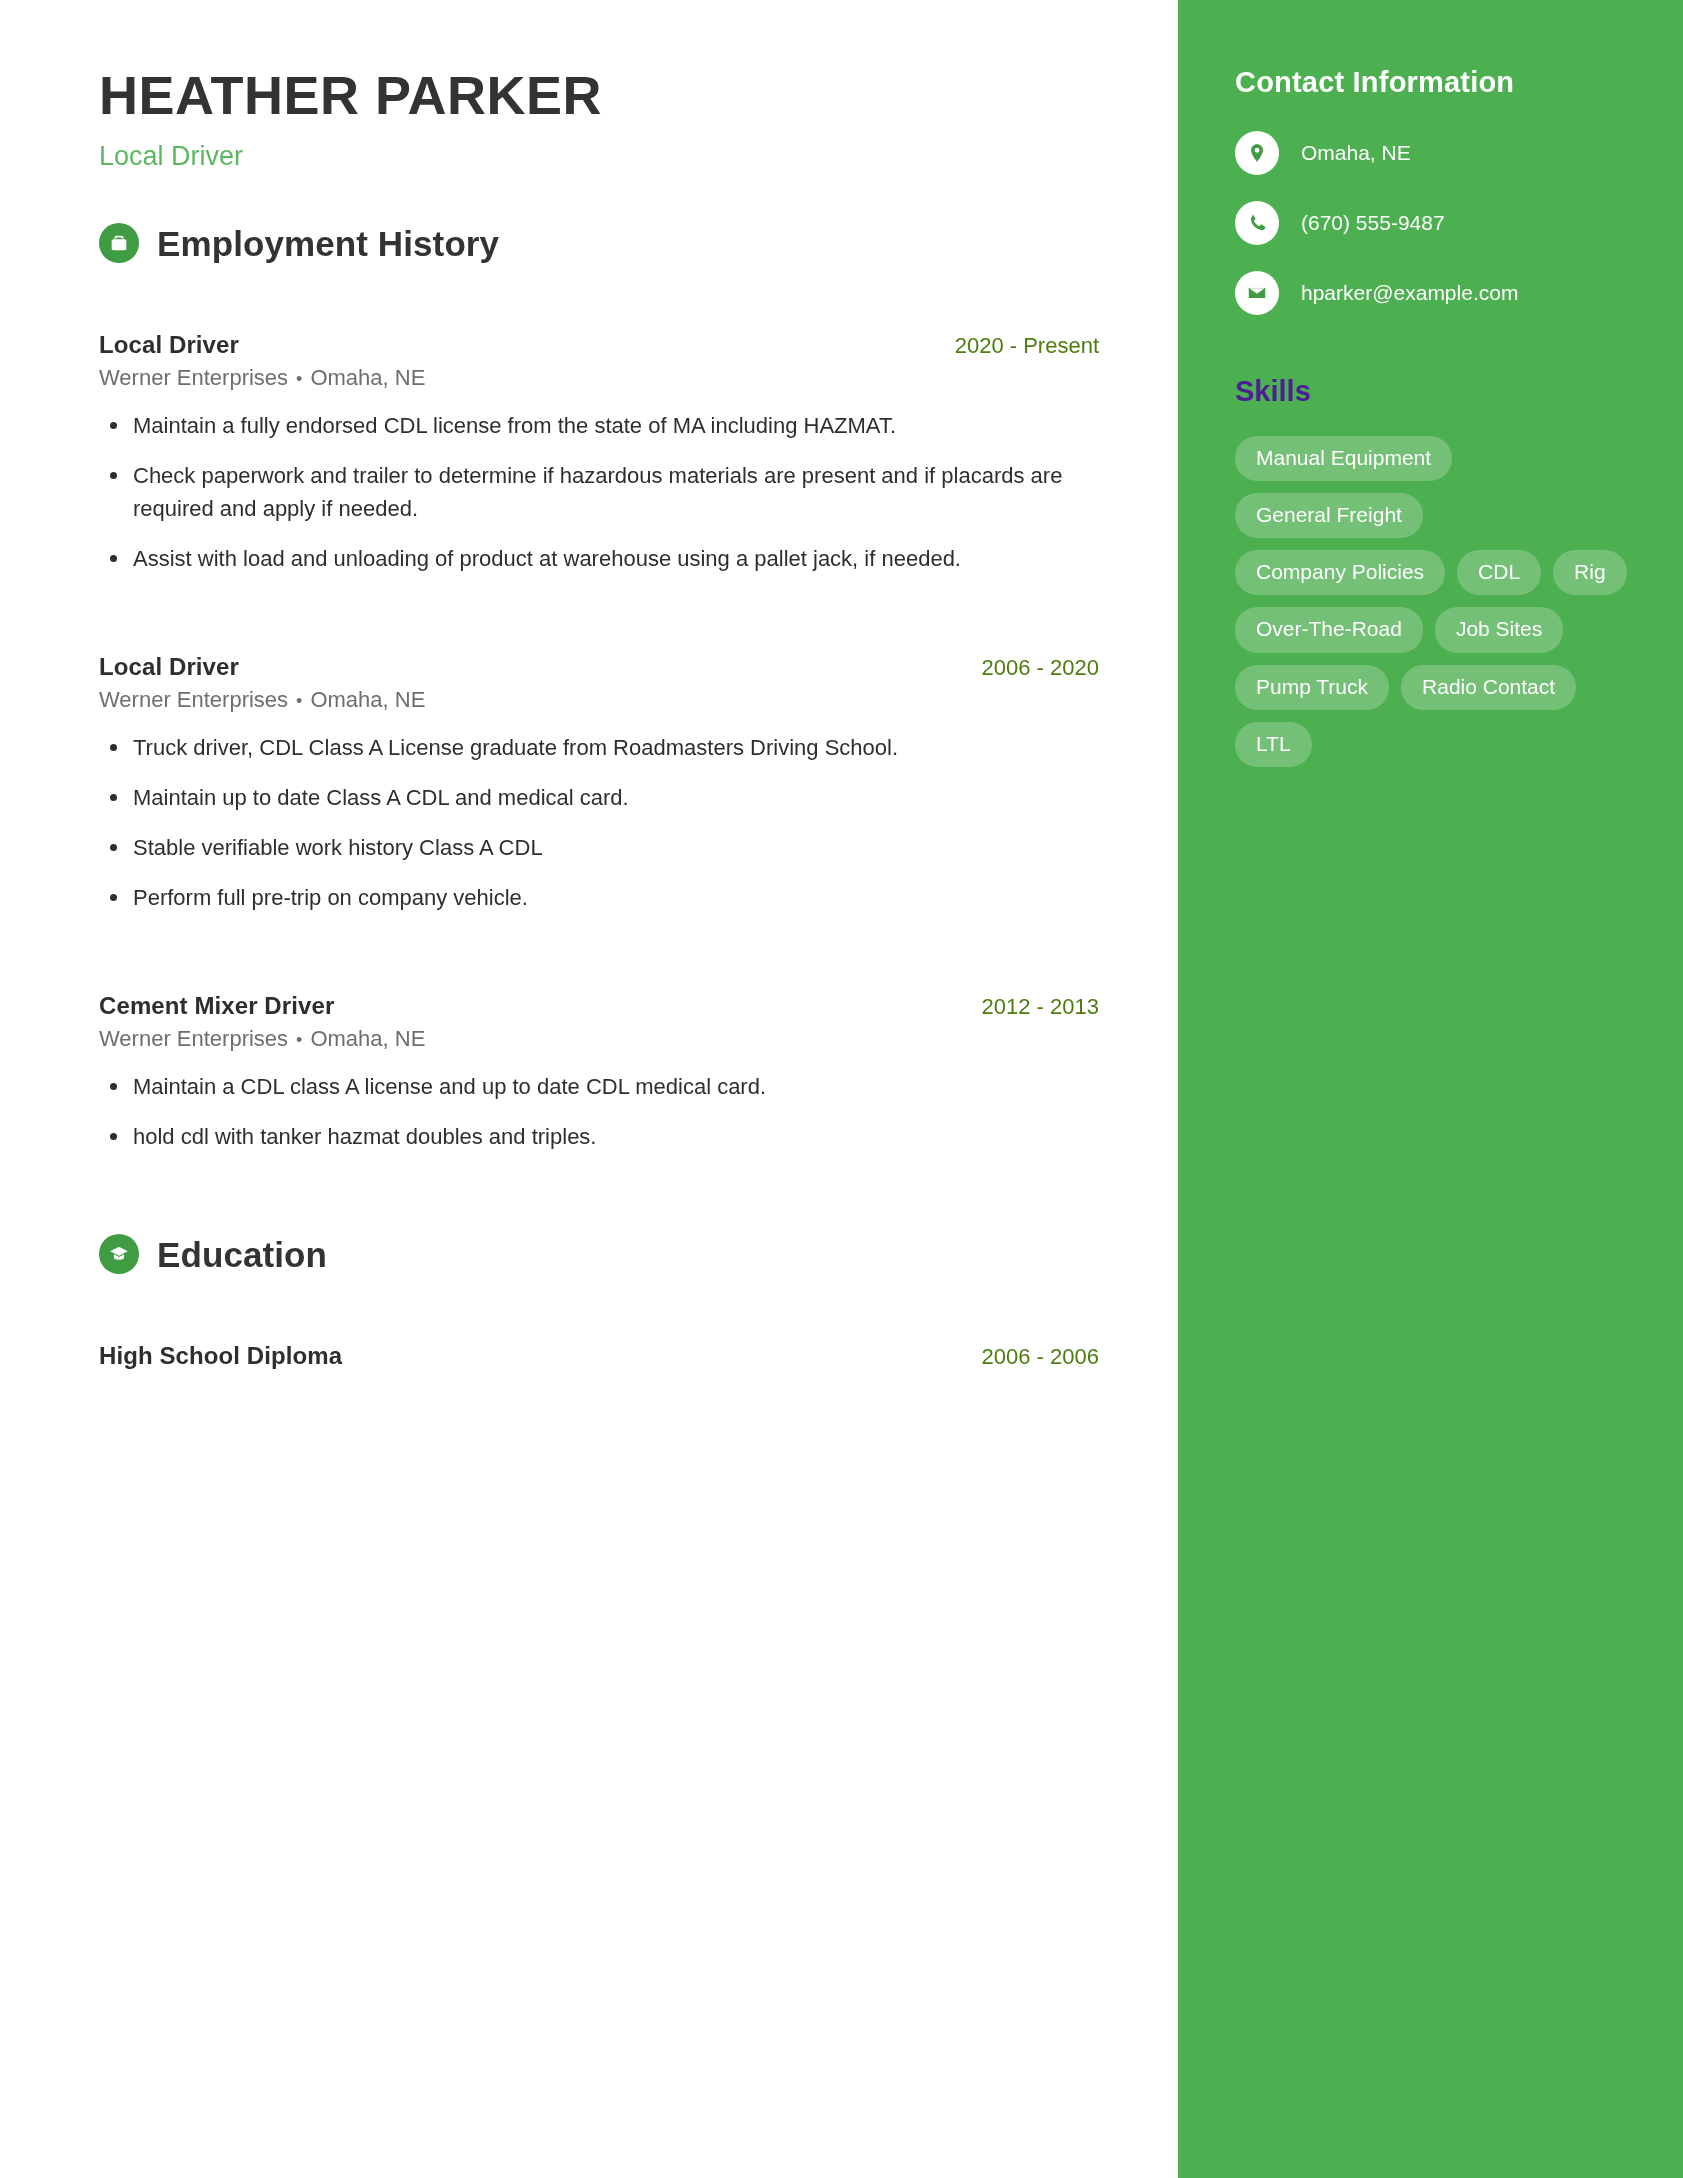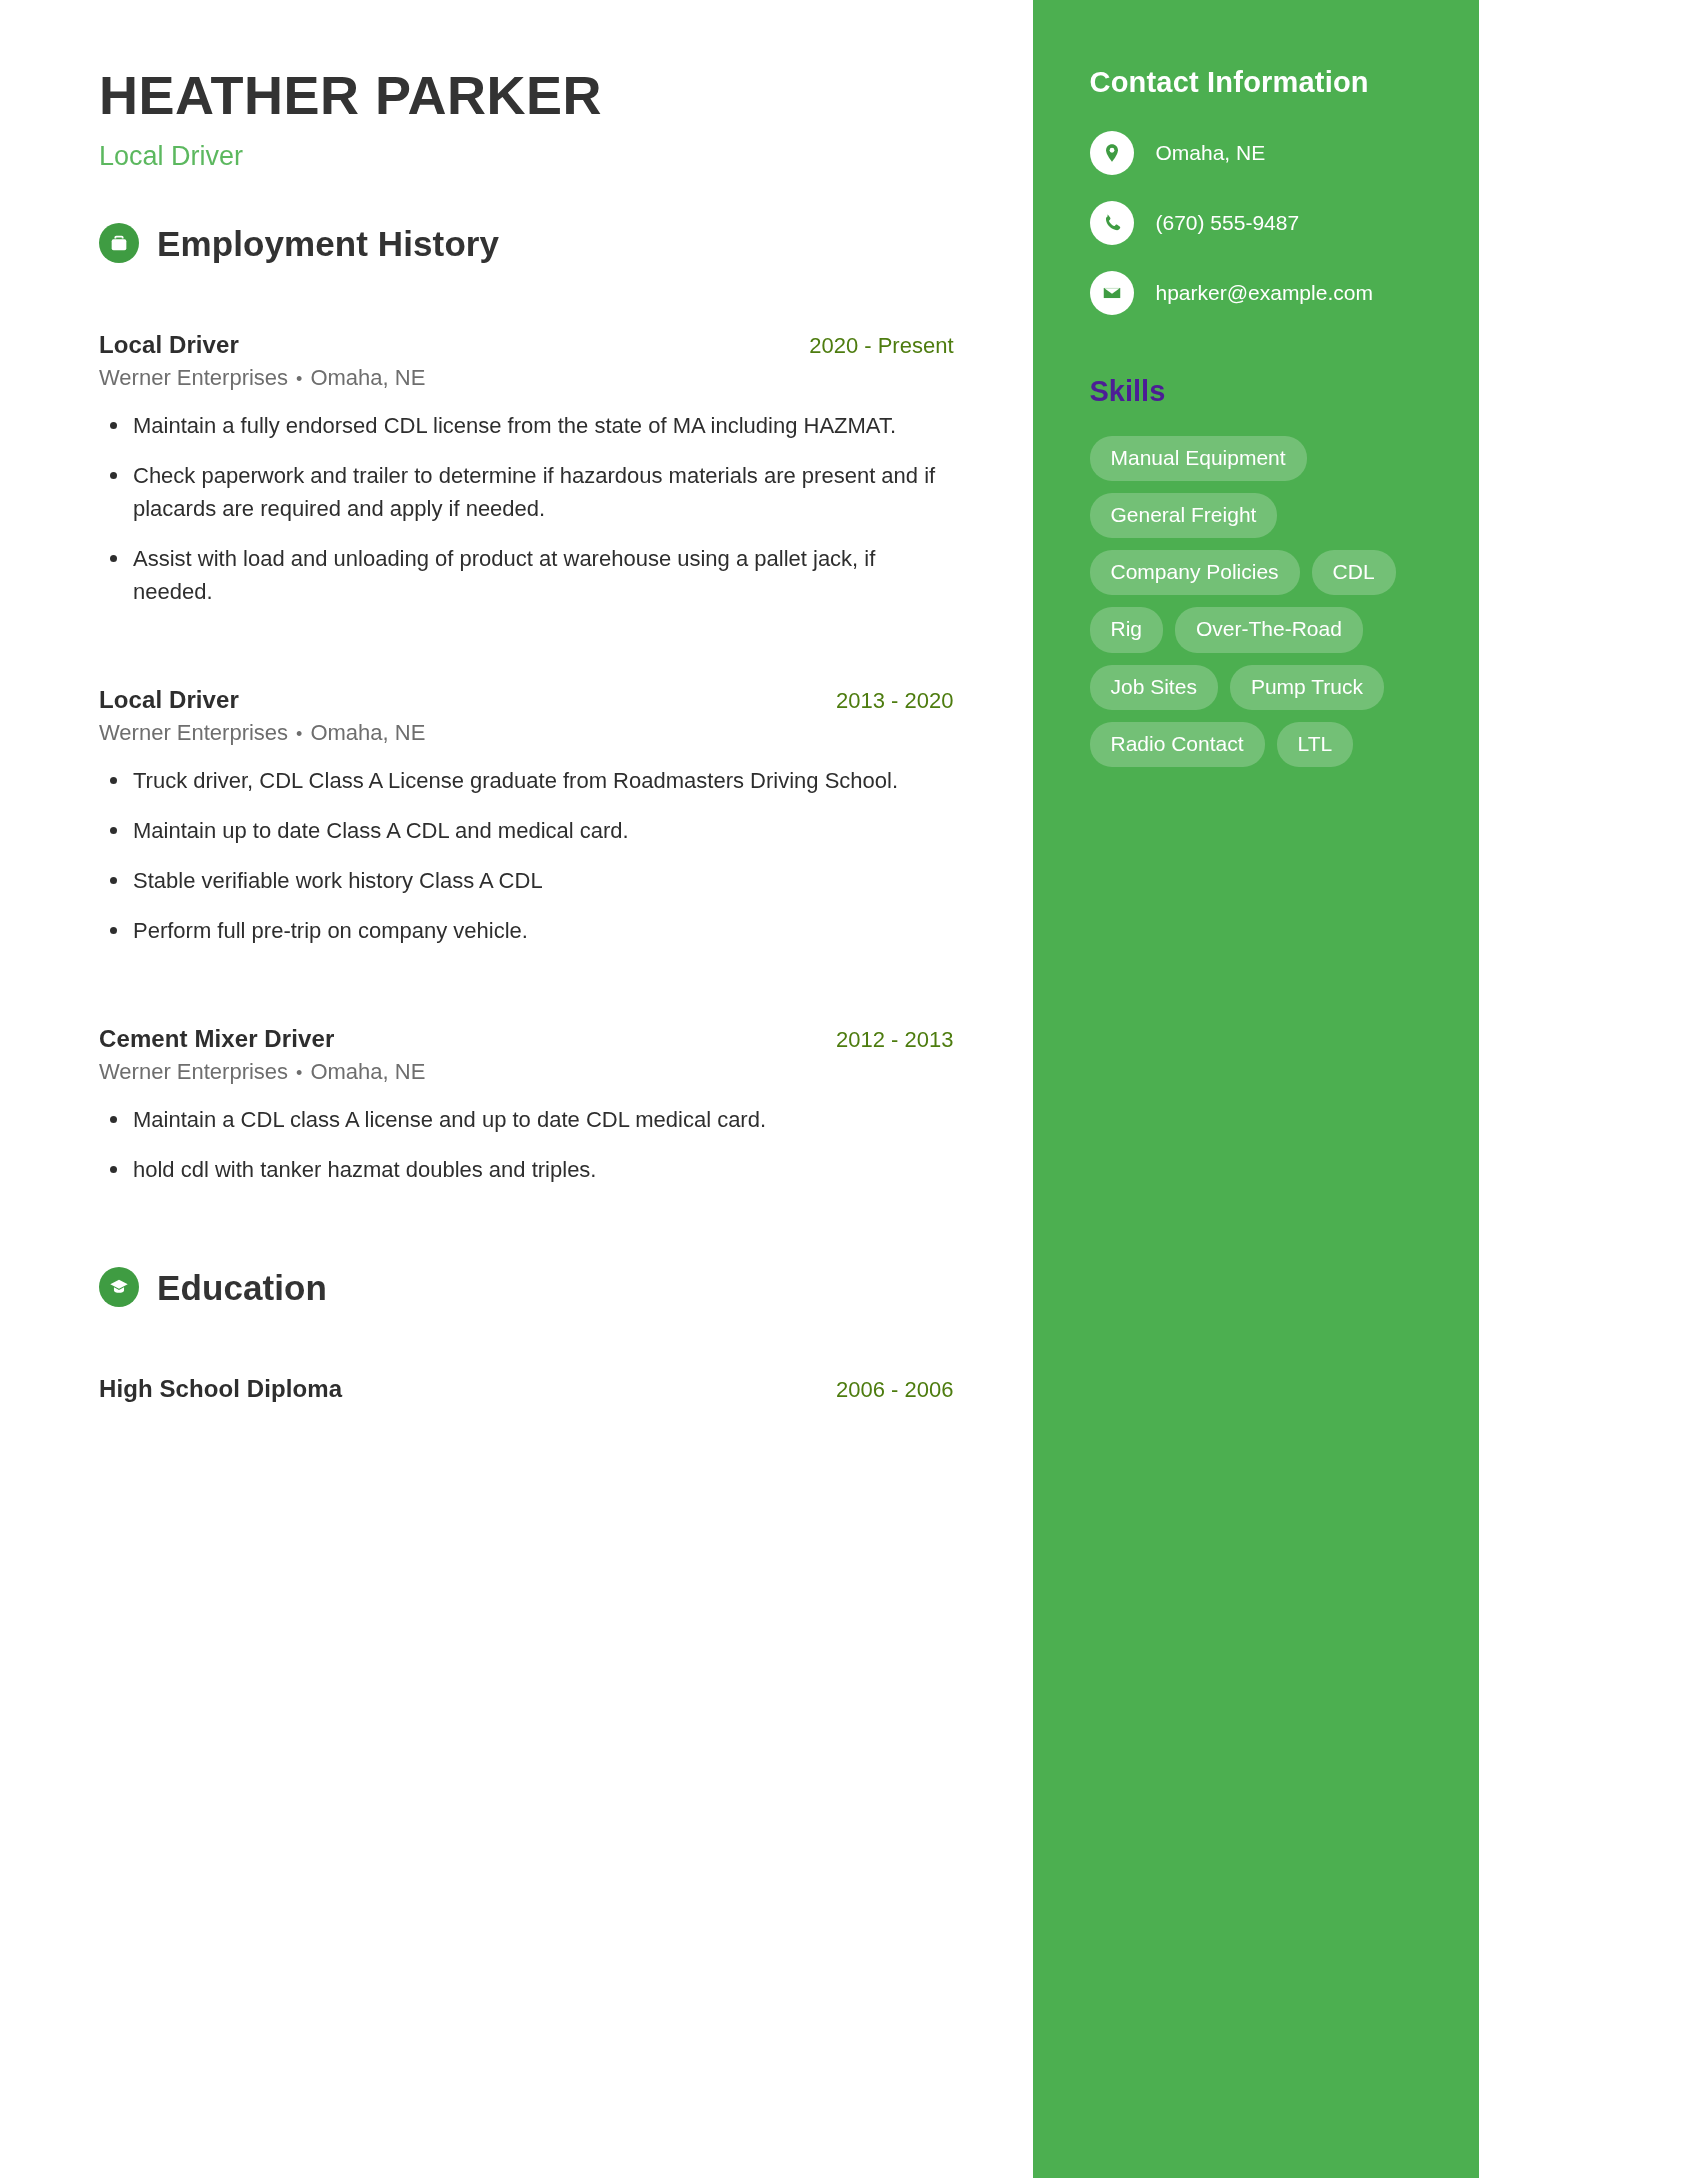--- a/index.html
+++ b/index.html
@@ -10,21 +10,21 @@
   }
 
   body {
     font-family: "Liberation Sans", sans-serif;
     background: #ffffff;
     position: relative;
     overflow: hidden;
   }
 
   .page {
-    width: 1479px;
+    width: 1683px;
     height: 2178px;
     display: flex;
     position: relative;
     background: #ffffff;
   }
 
   
   .main-col {
     width: 1178px;
     height: 100%;
@@ -252,21 +252,21 @@
         <ul class="bullets">
           <li>Maintain a fully endorsed CDL license from the state of MA including HAZMAT.</li>
           <li>Check paperwork and trailer to determine if hazardous materials are present and if placards are required and apply if needed.</li>
           <li>Assist with load and unloading of product at warehouse using a pallet jack, if needed.</li>
         </ul>
       </div>
 
       <div class="entry">
         <div class="entry-top">
           <span class="entry-role">Local Driver</span>
-          <span class="entry-dates">2013 - 2020</span>
+          <span class="entry-dates">2006 - 2020</span>
         </div>
         <div class="entry-meta">
           <span>Werner Enterprises</span><span class="dot">•</span><span>Omaha, NE</span>
         </div>
         <ul class="bullets">
           <li>Truck driver, CDL Class A License graduate from Roadmasters Driving School.</li>
           <li>Maintain up to date Class A CDL and medical card.</li>
           <li>Stable verifiable work history Class A CDL</li>
           <li>Perform full pre-trip on company vehicle.</li>
         </ul>

